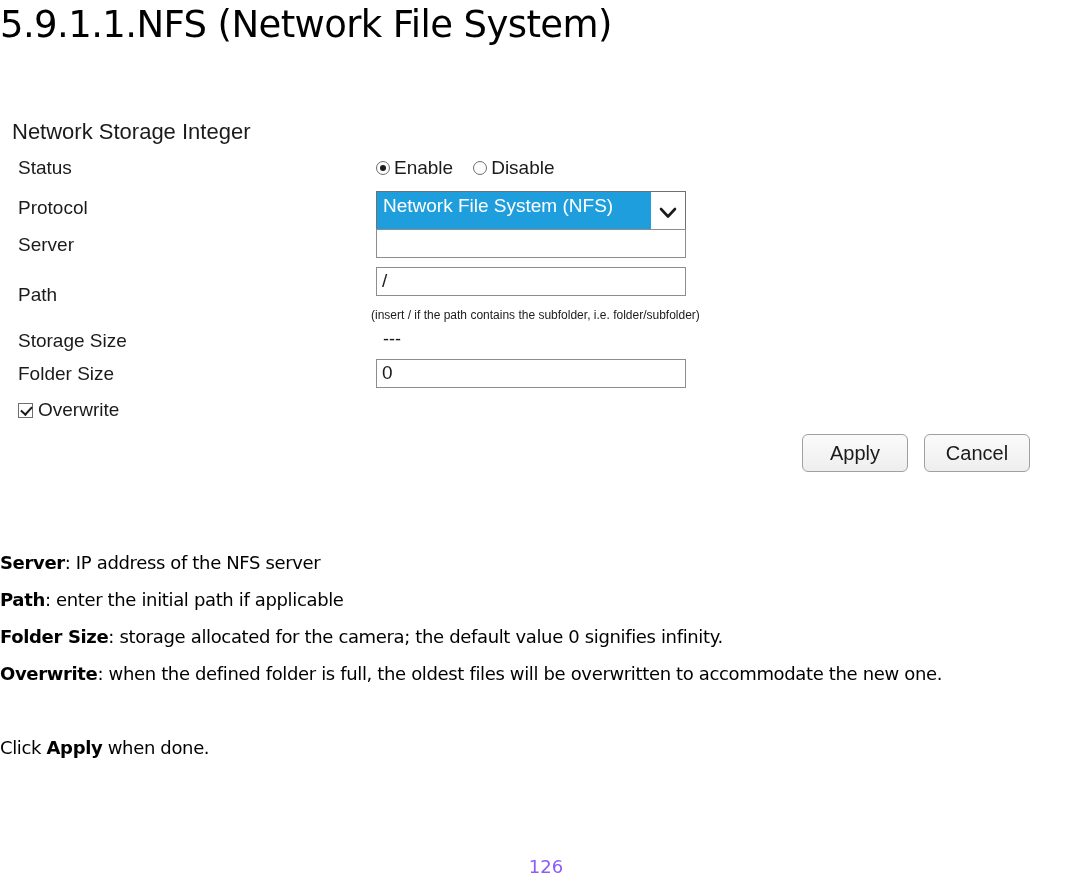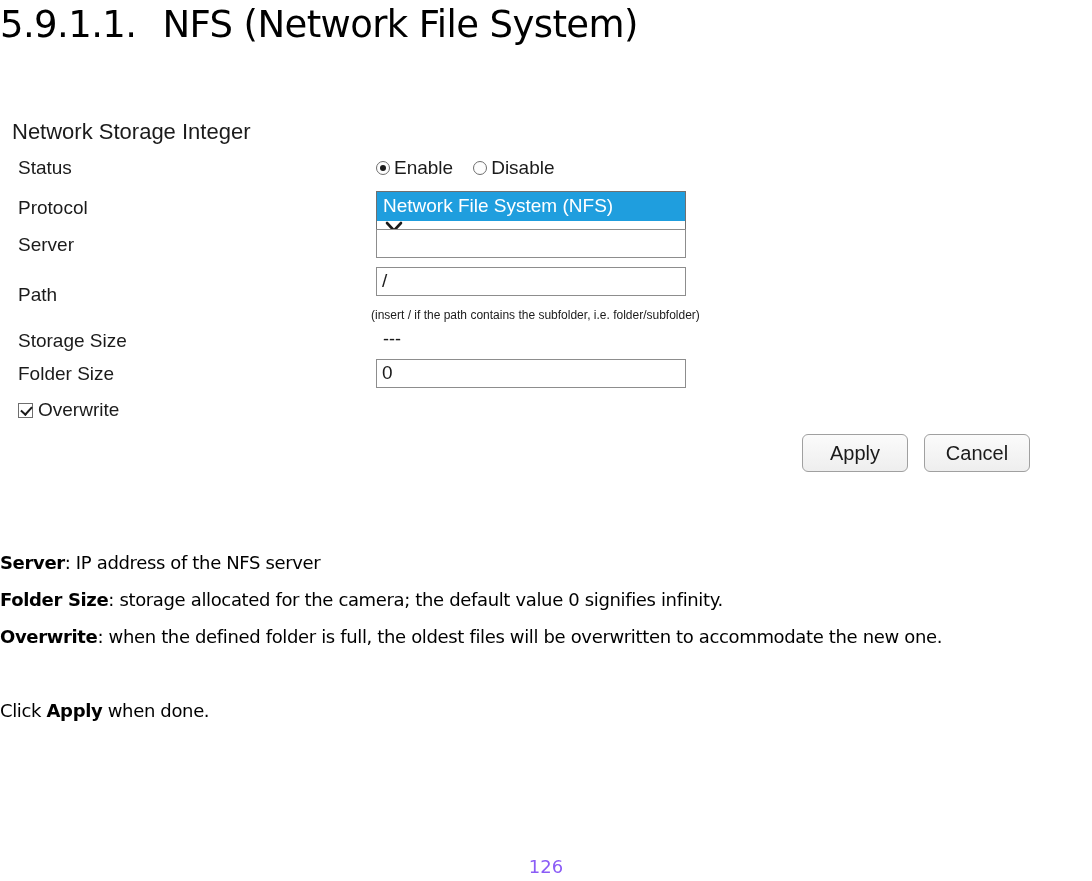--- a/index.html
+++ b/index.html
@@ -21,21 +21,21 @@
     position: absolute;
     left: 0px;
     top: 2px;
     font-family: "DejaVu Sans", sans-serif;
     font-size: 37px;
     line-height: 46px;
     letter-spacing: -0.6px;
     white-space: nowrap;
     font-weight: 400;
   }
-  .doc-title .num { margin-right: 26px; }
+  .doc-title .num { }
 
   
   .ui-panel {
     position: absolute;
     left: 0px;
     top: 105px;
     width: 1092px;
     height: 390px;
     font-family: "Liberation Sans", sans-serif;
     color: #1b1b1b;
@@ -99,21 +99,20 @@
     position: absolute;
     left: 376px;
     top: 86px;
     width: 310px;
     height: 43px;
     border: 1px solid #707070;
     background: #ffffff;
     box-sizing: border-box;
     display: flex;
     align-items: stretch;
-    flex-direction: column;
   }
   .select-value {
     flex: 1 1 auto;
     background: #1f9ede;
     color: #ffffff;
     font-size: 19px;
     line-height: 27px;
     padding-left: 6px;
     white-space: nowrap;
     overflow: hidden;
@@ -304,19 +303,20 @@
   </label>
 
   <div class="btn-row">
     <button class="ui-btn">Apply</button>
     <button class="ui-btn">Cancel</button>
   </div>
 </div>
 
 <div class="body-text">
   <p><b>Server</b><span>: IP address of the NFS server</span></p>
+  <p><b>Path</b><span>: enter the initial path if applicable</span></p>
   <p><b>Folder Size</b><span>: storage allocated for the camera; the default value 0 signifies infinity.</span></p>
   <p><b>Overwrite</b><span>: when the defined folder is full, the oldest files will be overwritten to accommodate the new one.</span></p>
   <div class="spacer-line"></div>
   <p><span>Click </span><b>Apply</b><span> when done.</span></p>
 </div>
 
 <div class="page-num">126</div>
 
 </body></html>

